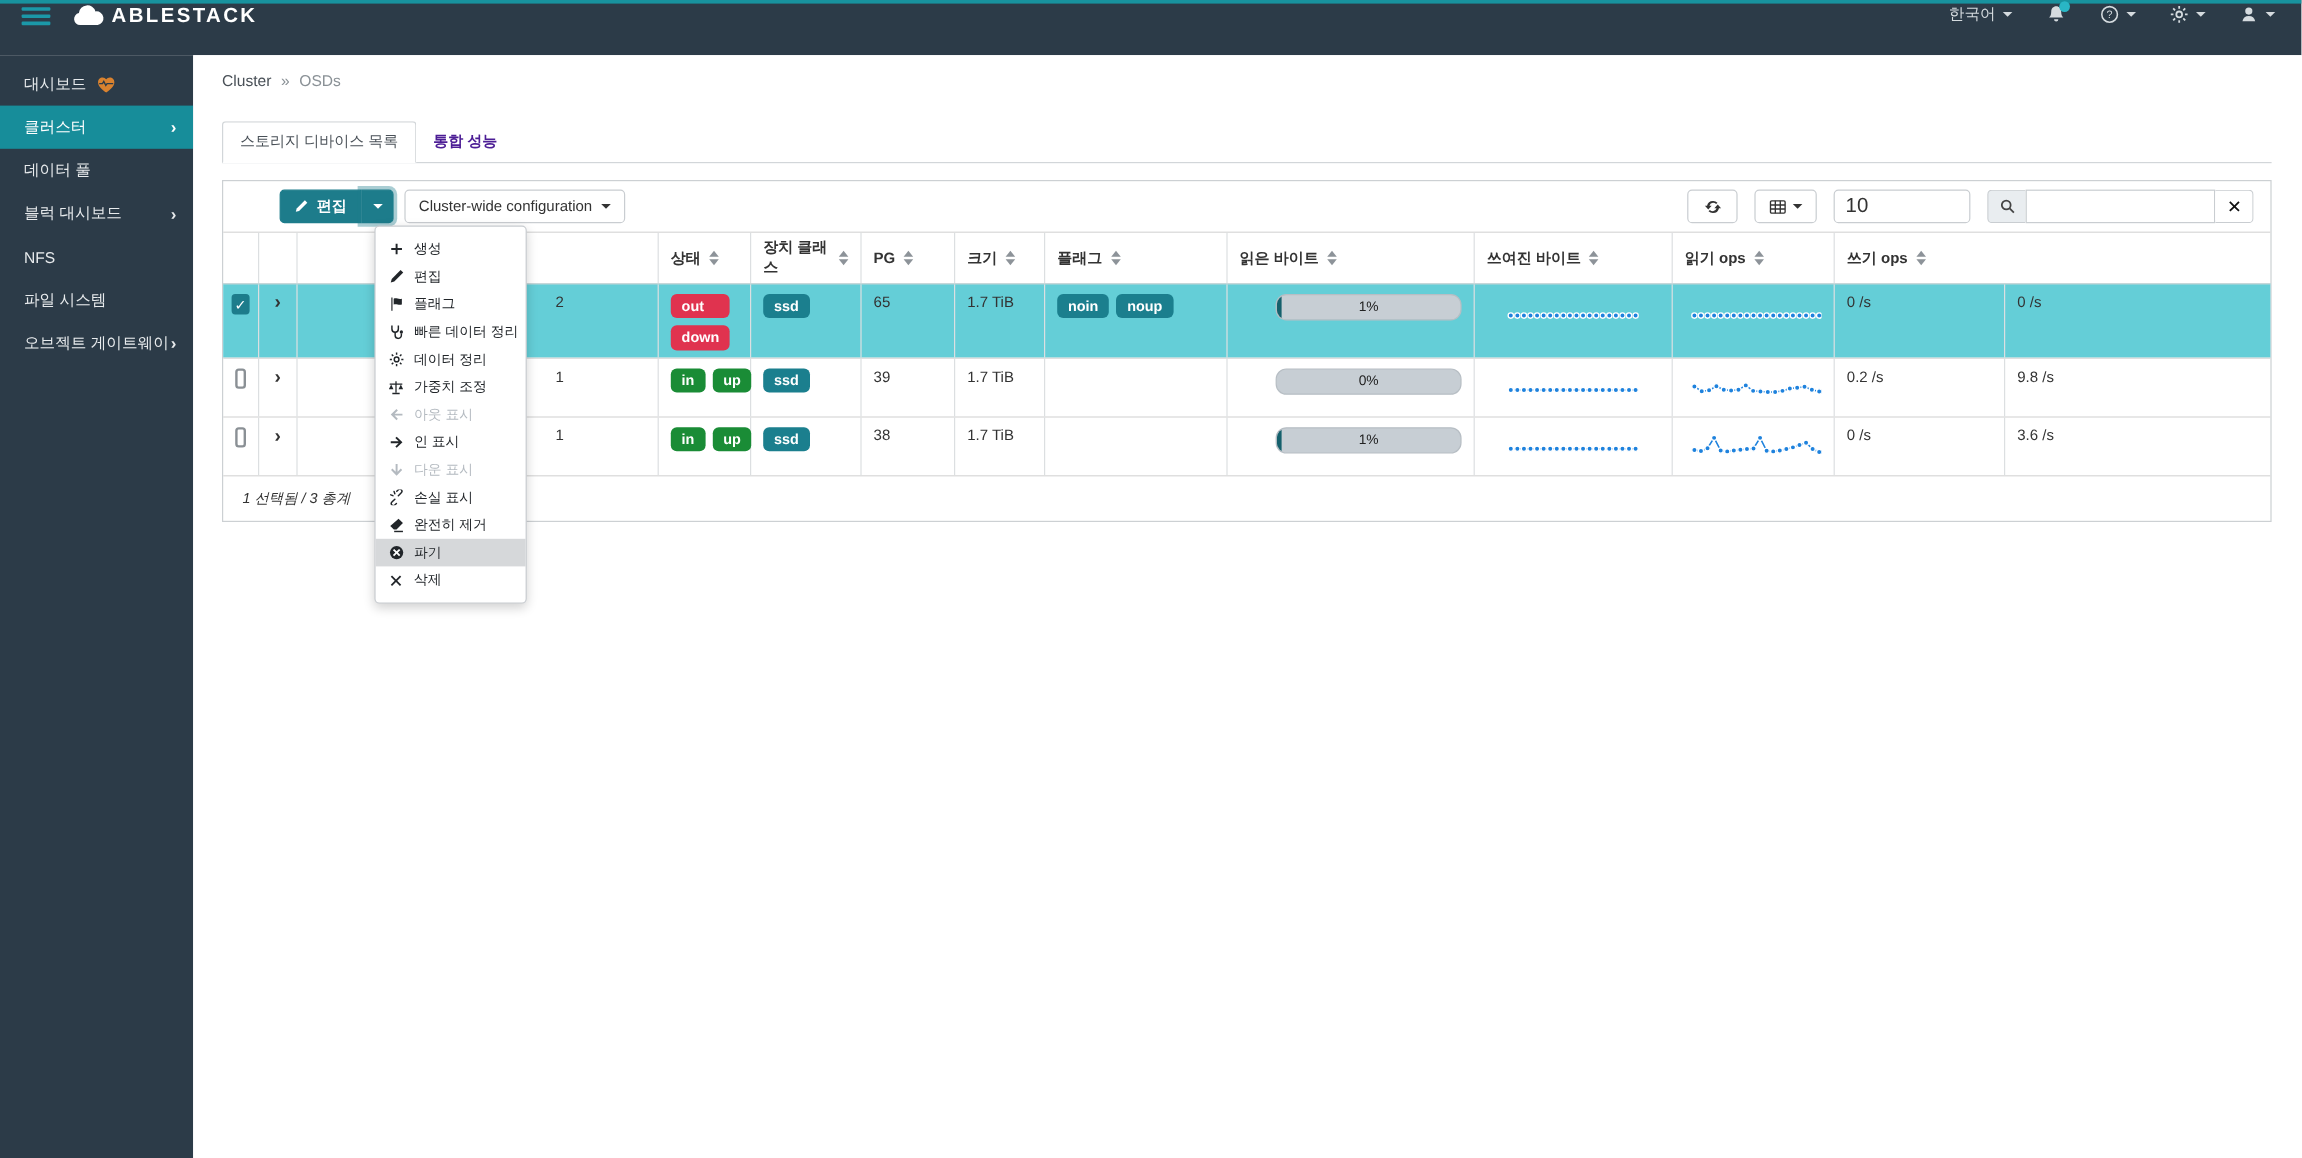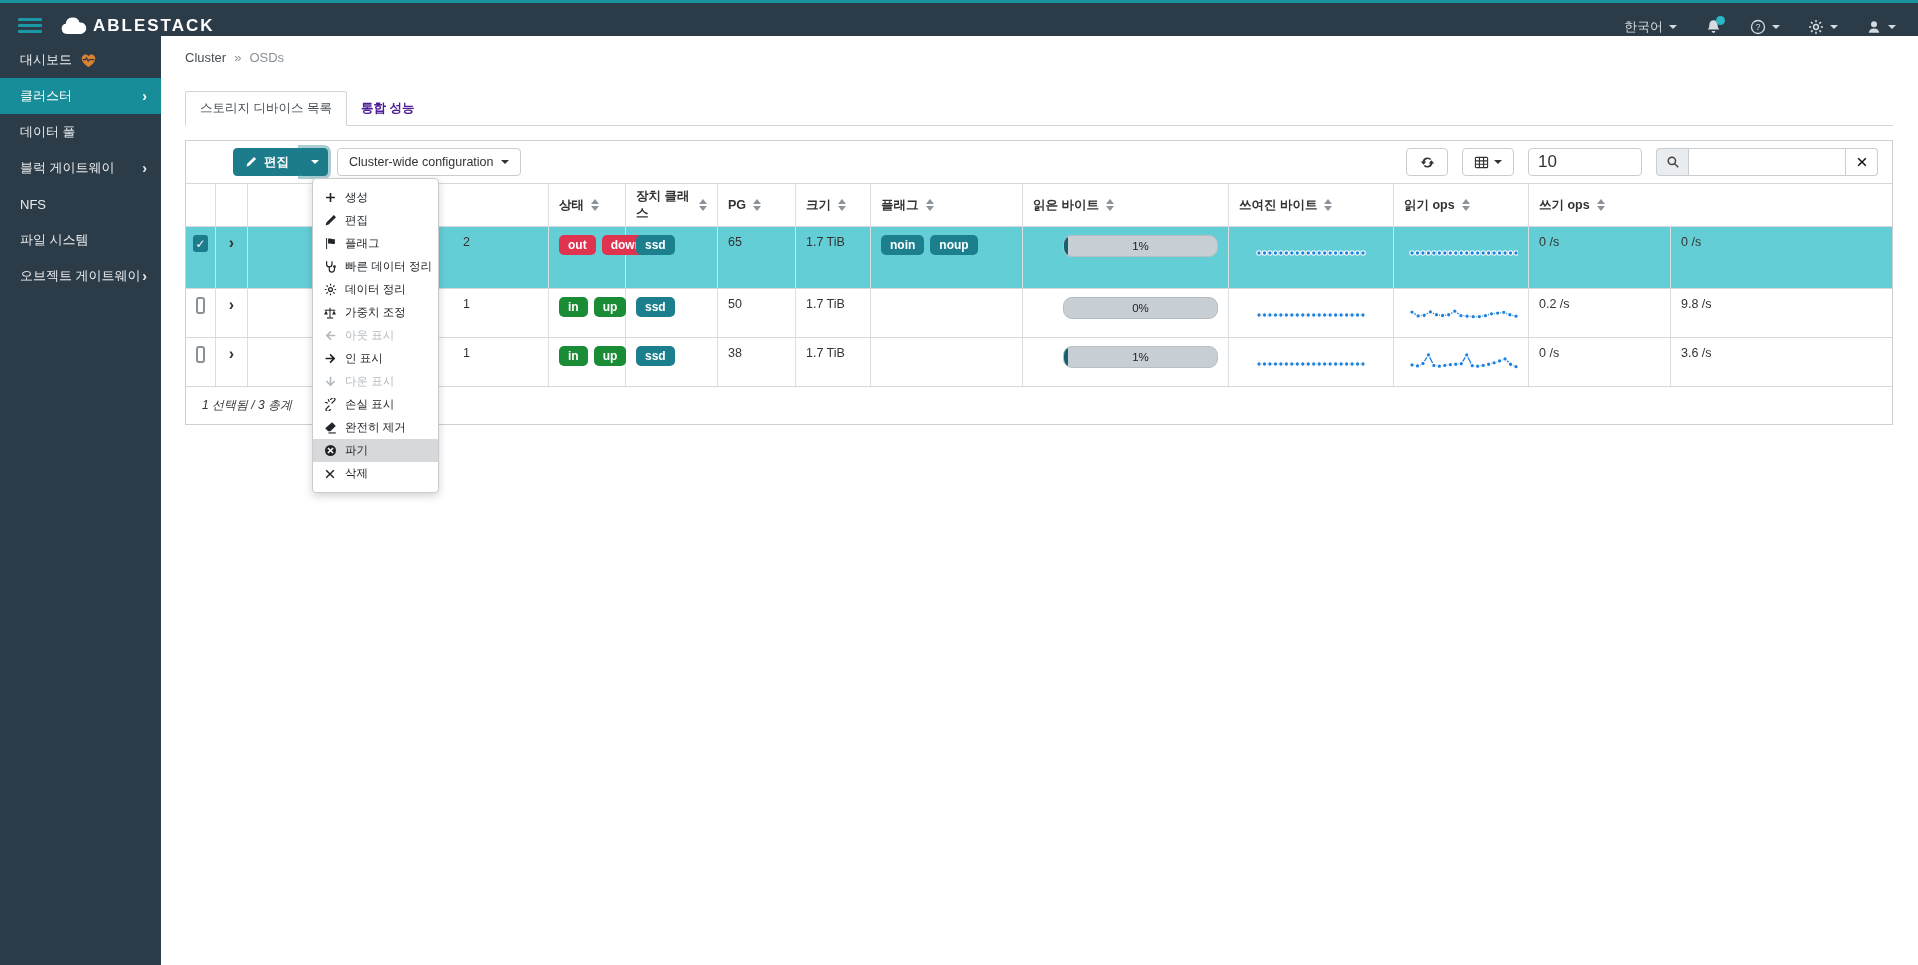--- a/index.html
+++ b/index.html
@@ -1,21 +1,21 @@
 <!DOCTYPE html>
 <html><head>
 <meta charset="utf-8">
 <style>
   * { margin:0; padding:0; box-sizing:border-box; }
   html,body { width:1918px; height:965px; overflow:hidden; background:#fff;
     font-family:"Liberation Sans","DejaVu Sans",sans-serif; font-size:13px; color:#333; }
 
   
-  .topbar { height:36px; background:#2c3b48; border-top:3px solid #18929e;
-    display:flex; align-items:flex-end; }
+  .topbar { height:46px; background:#2c3b48; border-top:3px solid #18929e;
+    display:flex; align-items:flex-start; }
   .hamburger { width:24px; margin-left:18px; cursor:pointer; }
   .hamburger span { display:block; height:3px; background:#1b98a8; margin:3px 0; border-radius:1px; }
   .brand { display:flex; align-items:center; margin-left:18px; color:#fff; }
   .brand-text { font-weight:bold; font-size:17px; letter-spacing:2px; margin-left:6px; }
   .top-right { margin-left:auto; display:flex; align-items:center; gap:28px; margin-right:22px; color:#d5dbdf; }
   .top-item { display:flex; align-items:center; gap:6px; cursor:pointer; font-size:13px; }
   .caret { width:0; height:0; border-left:4px solid transparent; border-right:4px solid transparent;
     border-top:4px solid currentColor; display:inline-block; }
   .bell-wrap { position:relative; display:inline-flex; }
   .bell-dot { position:absolute; right:-3px; top:-3px; width:9px; height:9px; border-radius:50%; background:#29b6c5; }
@@ -79,21 +79,21 @@
   .grid-row { border-top:1px solid #d8d8d8; }
   .grid-row.sel { background:#64ced7; }
   .grid-row .cell { padding-top:8px; }
   .c-center { justify-content:center; }
   .cb { width:17px; height:17px; border:2px solid #8a9095; border-radius:3px; background:#fff;
     display:inline-flex; align-items:center; justify-content:center; cursor:pointer;
     font-size:12px; font-weight:bold; color:#fff; line-height:1; }
   .cb.checked { background:#1d7c8b; border-color:#1d7c8b; }
   .expander { font-size:16px; font-weight:bold; color:#333; cursor:pointer; line-height:1; }
   .host-cell { padding-left:215px; color:#333; }
-  .badges-v { display:flex; flex-direction:row; gap:6px; }
+  .badges-v { display:flex; flex-direction:column; gap:6px; }
   .badges-h { display:flex; gap:6px; }
   .badge { border-radius:5px; padding:3px 9px; font-size:12px; font-weight:bold; color:#fff; line-height:1.2; }
   .b-red { background:#e0334f; }
   .b-green { background:#1a8c36; }
   .b-teal { background:#1b7f8e; }
   .ubar { margin-left:auto; width:155px; height:22px; background:#c7ced4; border:1px solid #b7bec4;
     border-radius:9px; position:relative; overflow:hidden; }
   .ubar .fill { position:absolute; left:0; top:0; bottom:0; background:#15606c; }
   .ubar .lbl { position:absolute; inset:0; display:flex; align-items:center; justify-content:center;
     font-size:11.5px; color:#222; }
@@ -191,21 +191,21 @@
         </span>
       </div>
       <div class="side-item active">
         <span>클러스터</span>
         <span class="side-chev">›</span>
       </div>
       <div class="side-item">
         <span>데이터 풀</span>
       </div>
       <div class="side-item">
-        <span>블럭 게이트웨이</span>
+        <span>블럭 대시보드</span>
         <span class="side-chev">›</span>
       </div>
       <div class="side-item">
         <span>NFS</span>
       </div>
       <div class="side-item">
         <span>파일 시스템</span>
       </div>
       <div class="side-item">
         <span>오브젝트 게이트웨이</span>
@@ -458,21 +458,21 @@
             </div>
             <div class="cell">
               <span class="badges-h">
                 <span class="badge b-green">in</span>
                 <span class="badge b-green">up</span>
               </span>
             </div>
             <div class="cell">
               <span class="badge b-teal">ssd</span>
             </div>
-            <div class="cell">50</div>
+            <div class="cell">39</div>
             <div class="cell">1.7 TiB</div>
             <div class="cell"></div>
             <div class="cell">
               <span class="ubar">
                 <span class="fill" style="width: 0px;"></span>
                 <span class="lbl">0%</span>
               </span>
             </div>
             <div class="cell spark-wrap">
               <svg width="120" height="34">

